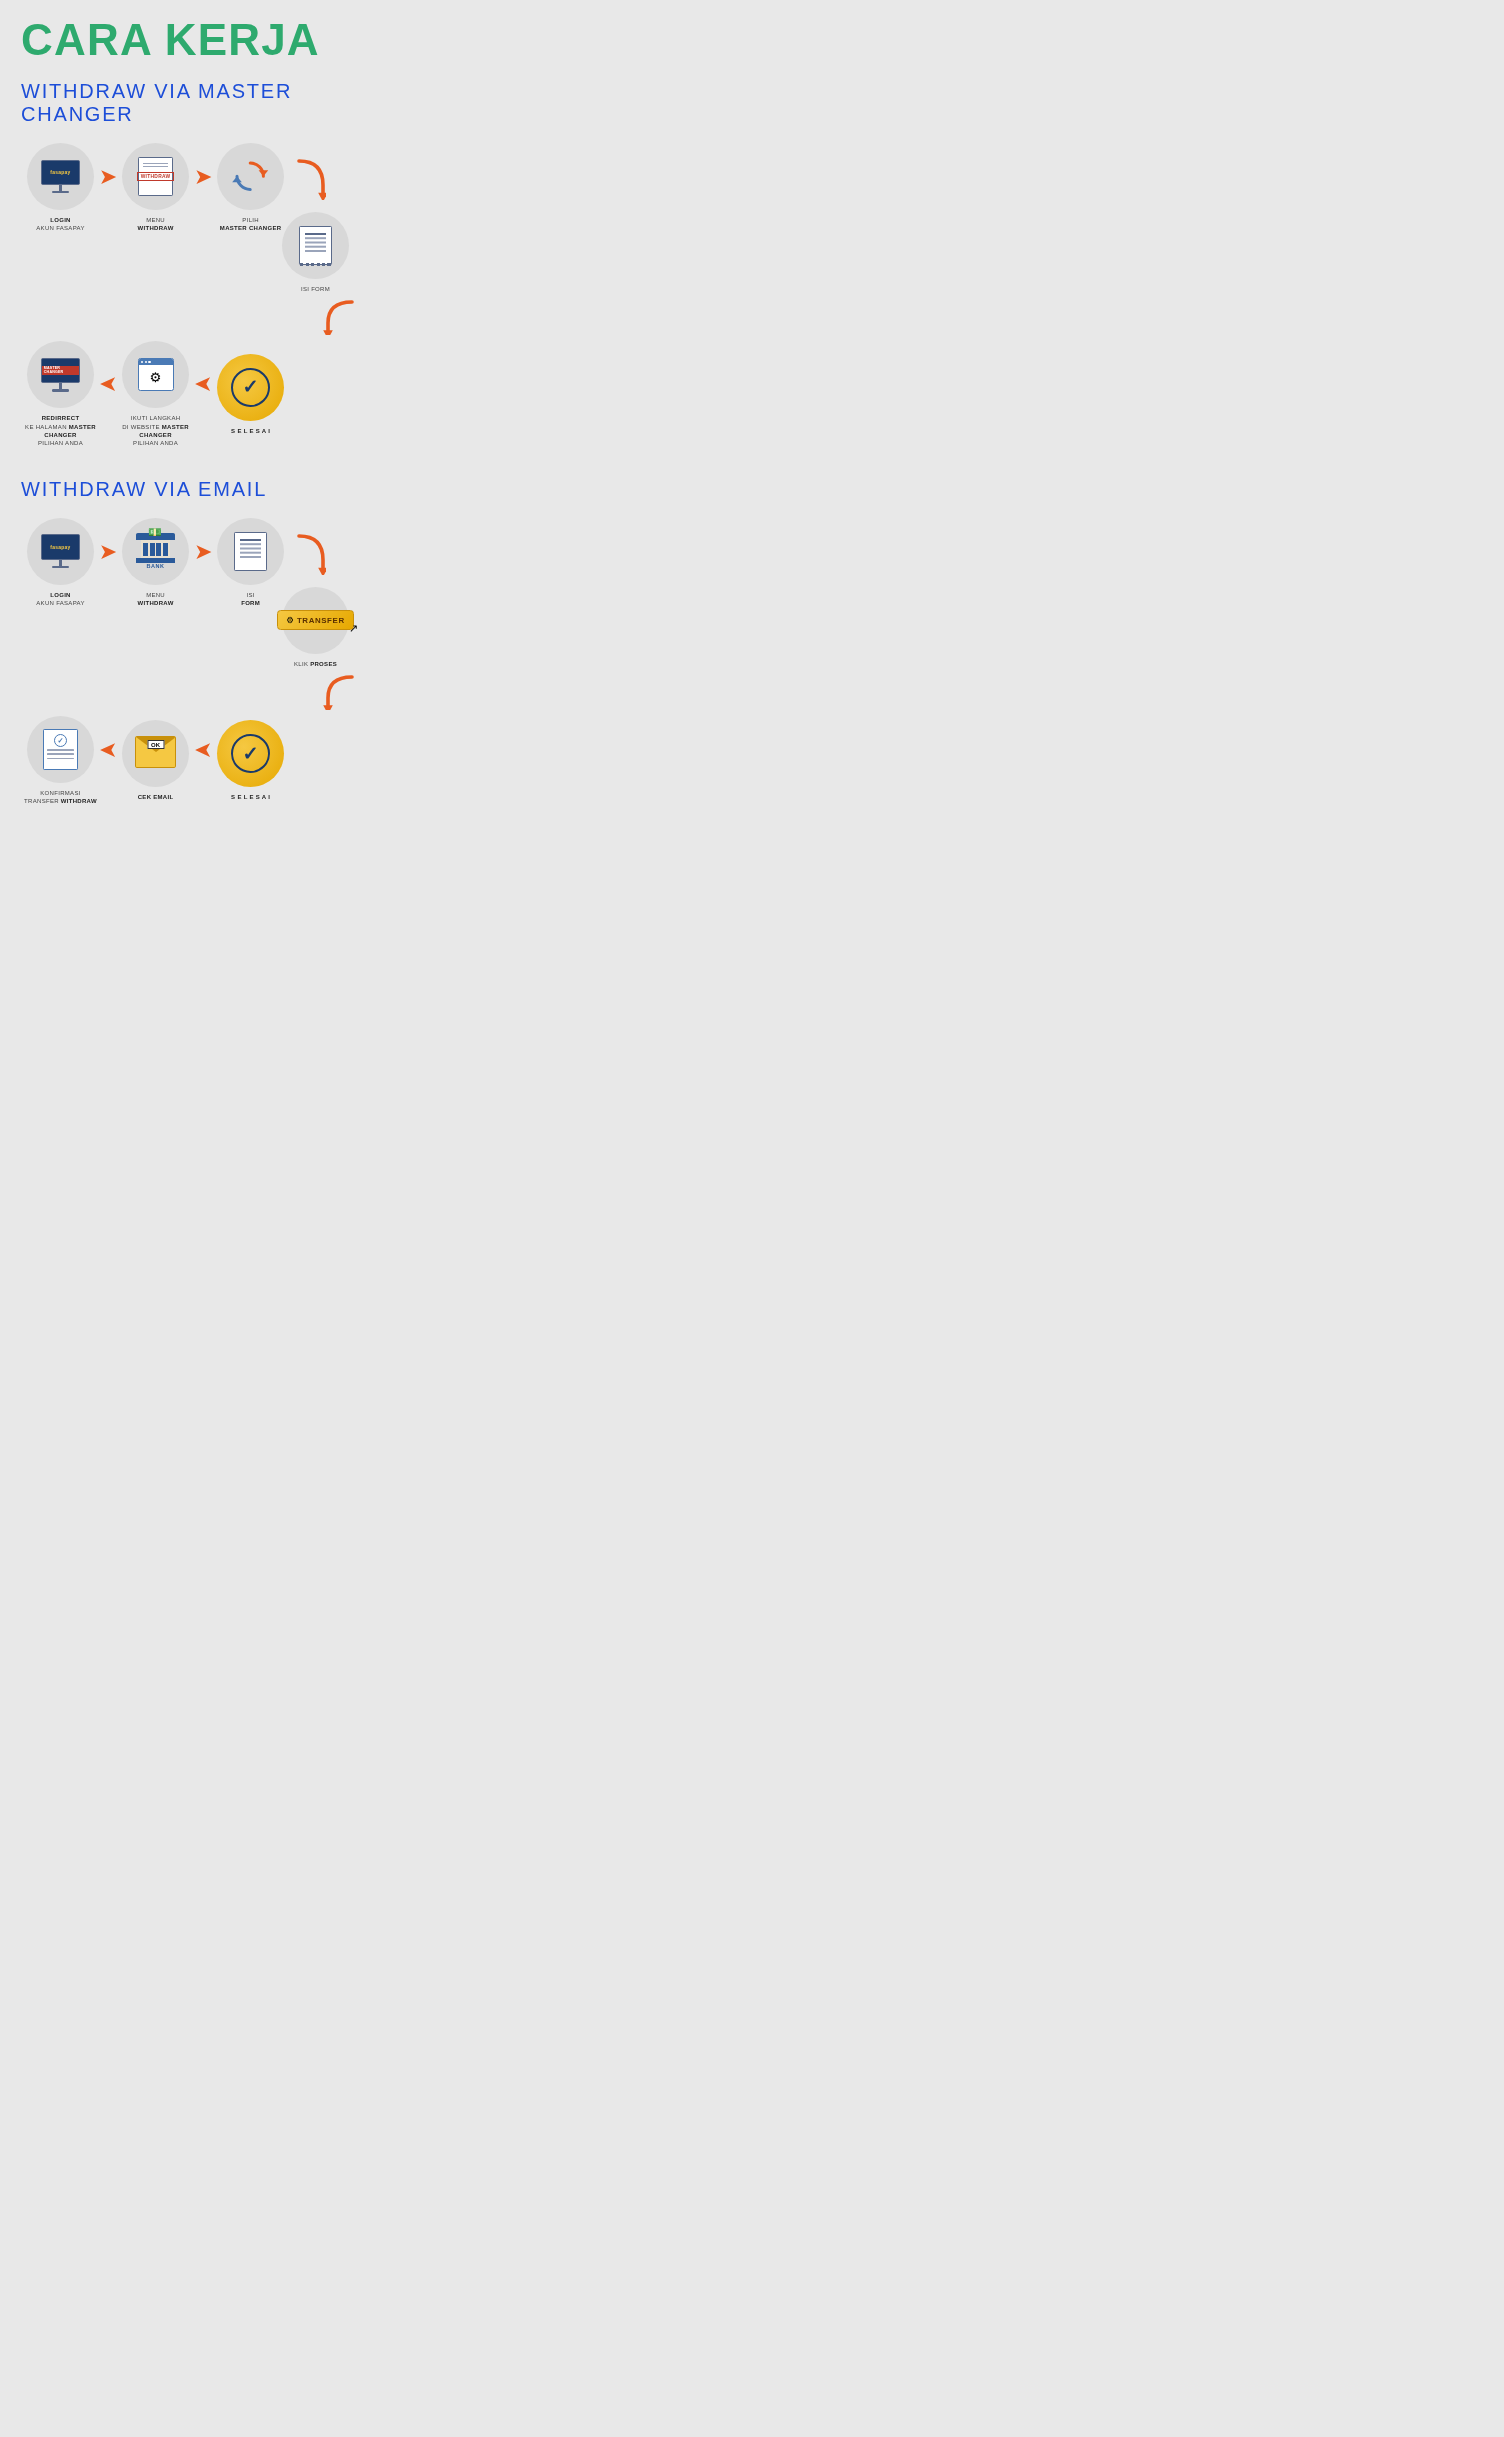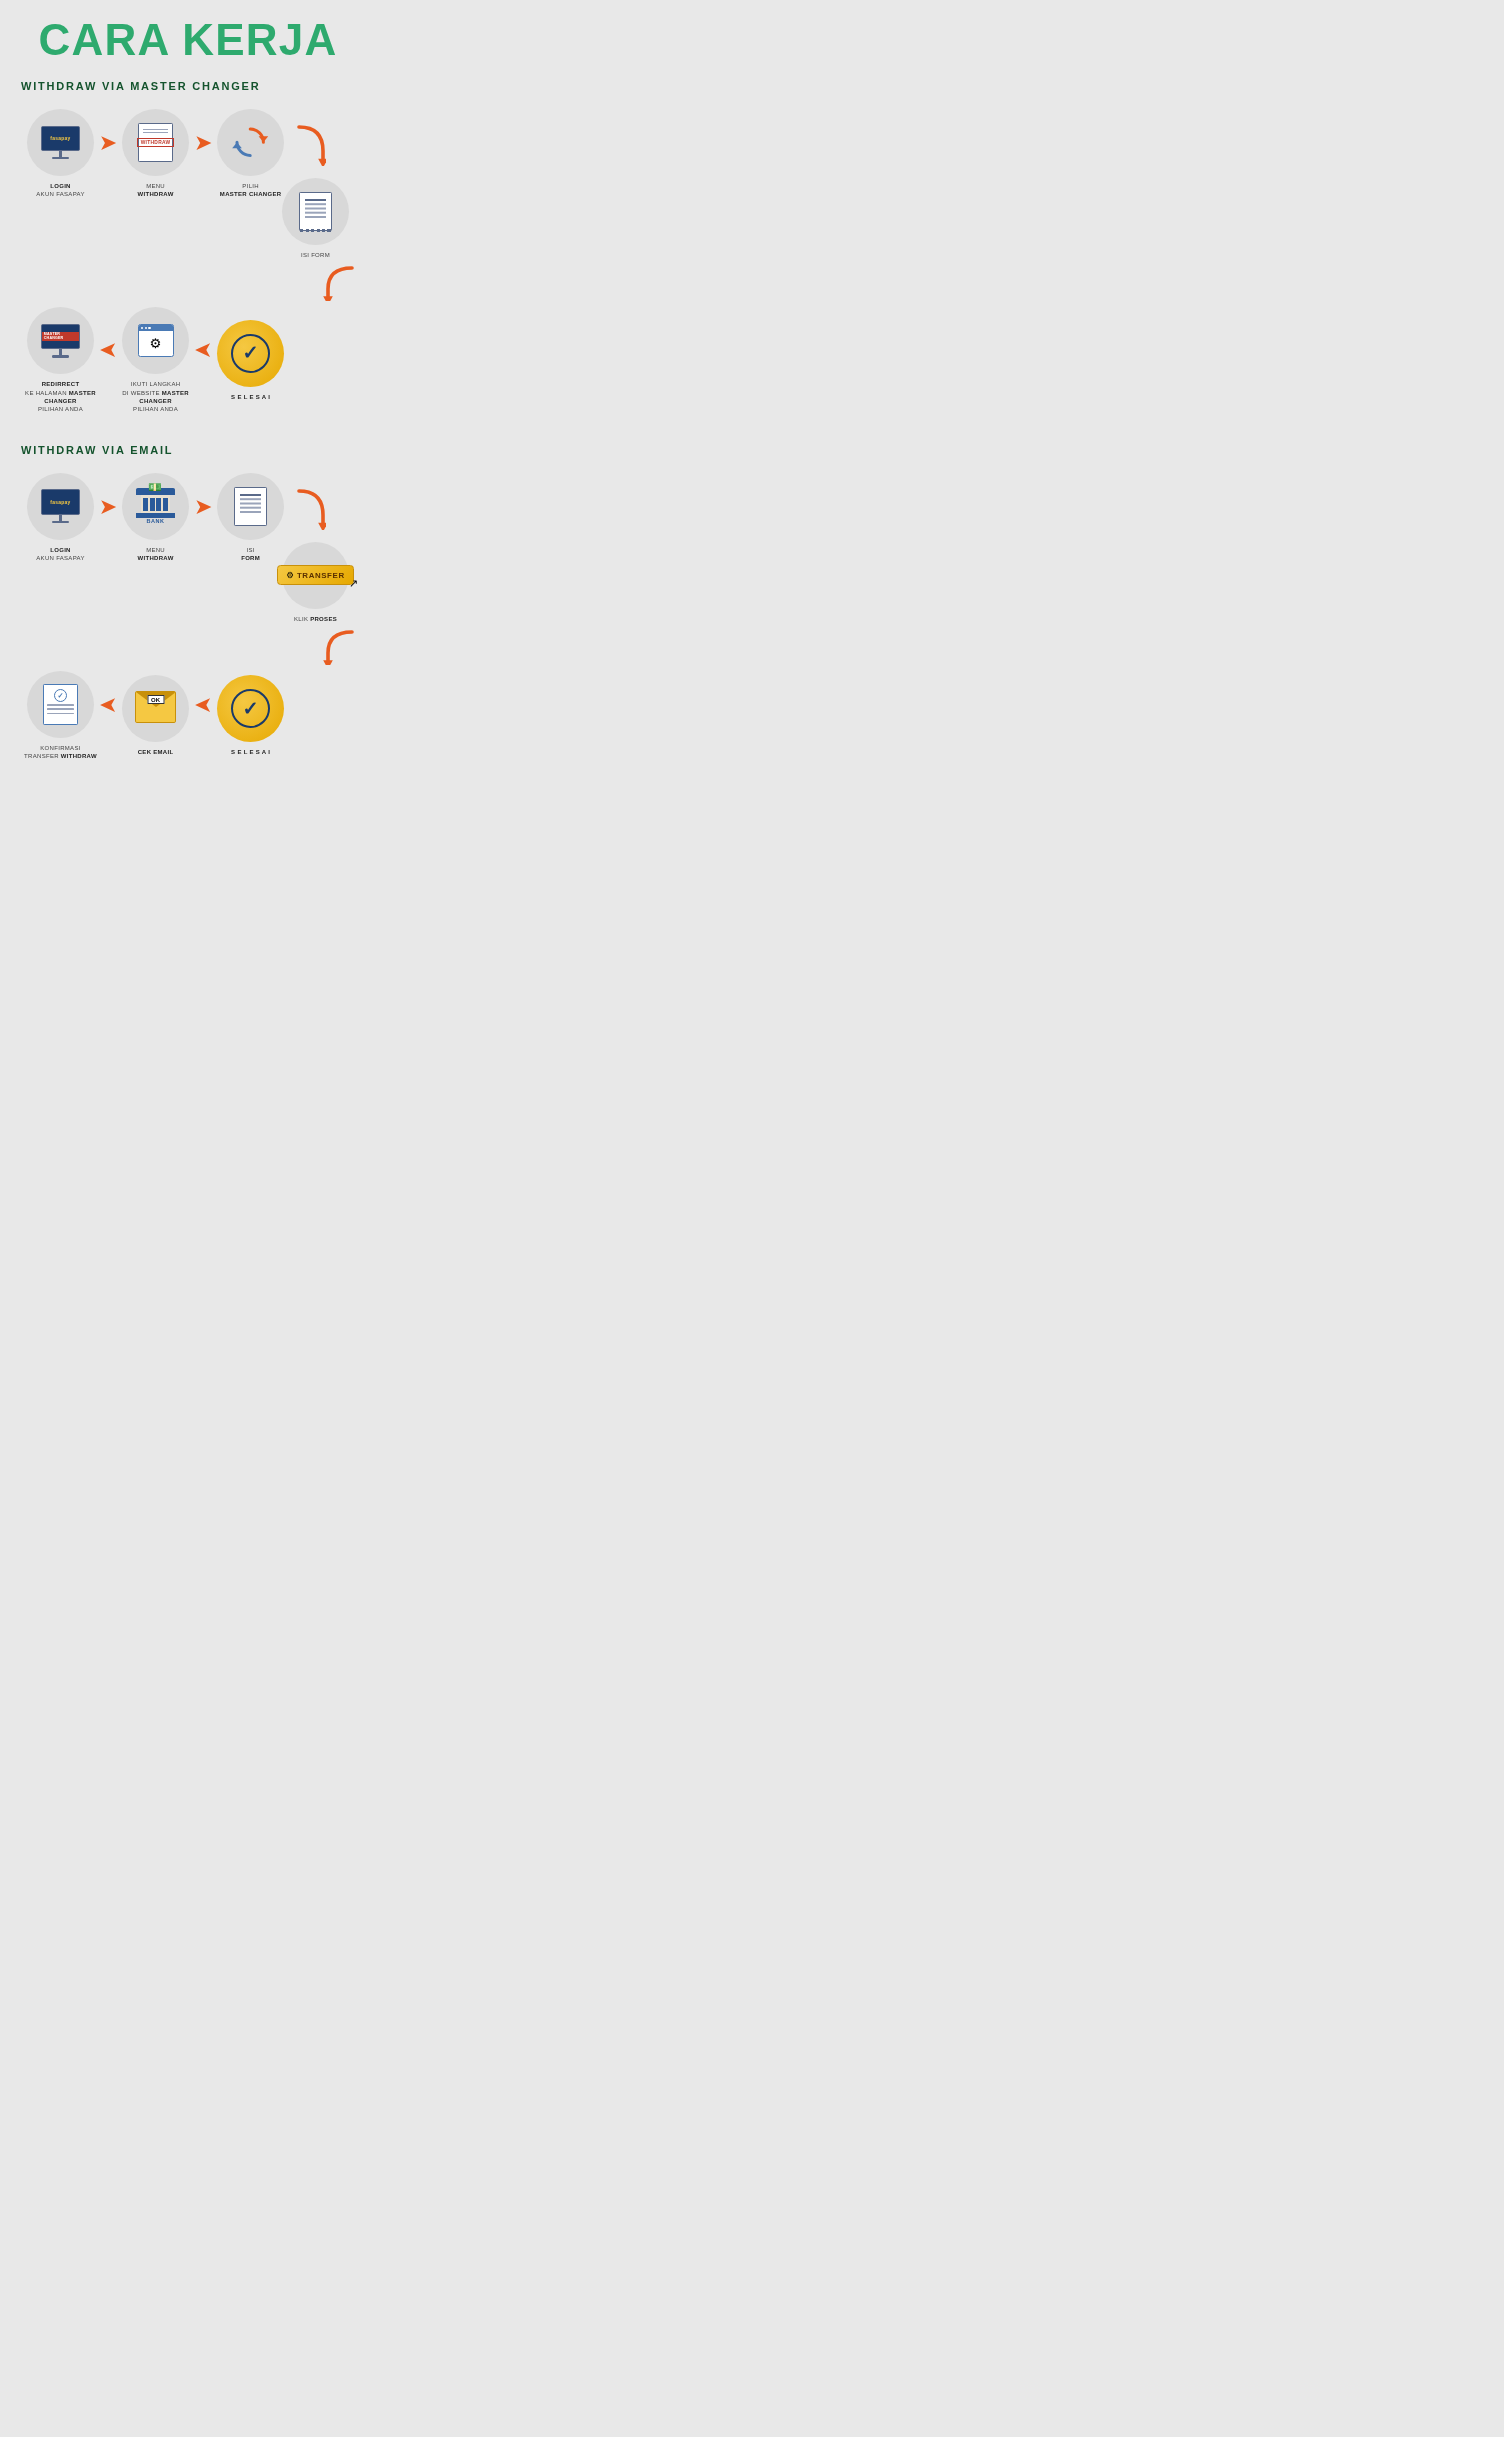--- a/index.html
+++ b/index.html
@@ -11,27 +11,26 @@
       padding: 18px 21px 24px 21px;
     }
 
     .main-title {
       font-size: 44px;
       font-weight: 900;
       color: #2eaa6e;
       letter-spacing: 1.2px;
       margin-bottom: 18px;
       line-height: 1;
-      text-align: center;
     }
 
     .section-title {
-      font-size: 11px;
-      font-weight: 700;
-      color: #14532d;
+      font-size: 20px;
+      font-weight: 400;
+      color: #1d4ed8;
       letter-spacing: 1.8px;
       margin-bottom: 17px;
     }
 
     .section {
       margin-bottom: 30px;
     }
 
     
     .circle {

